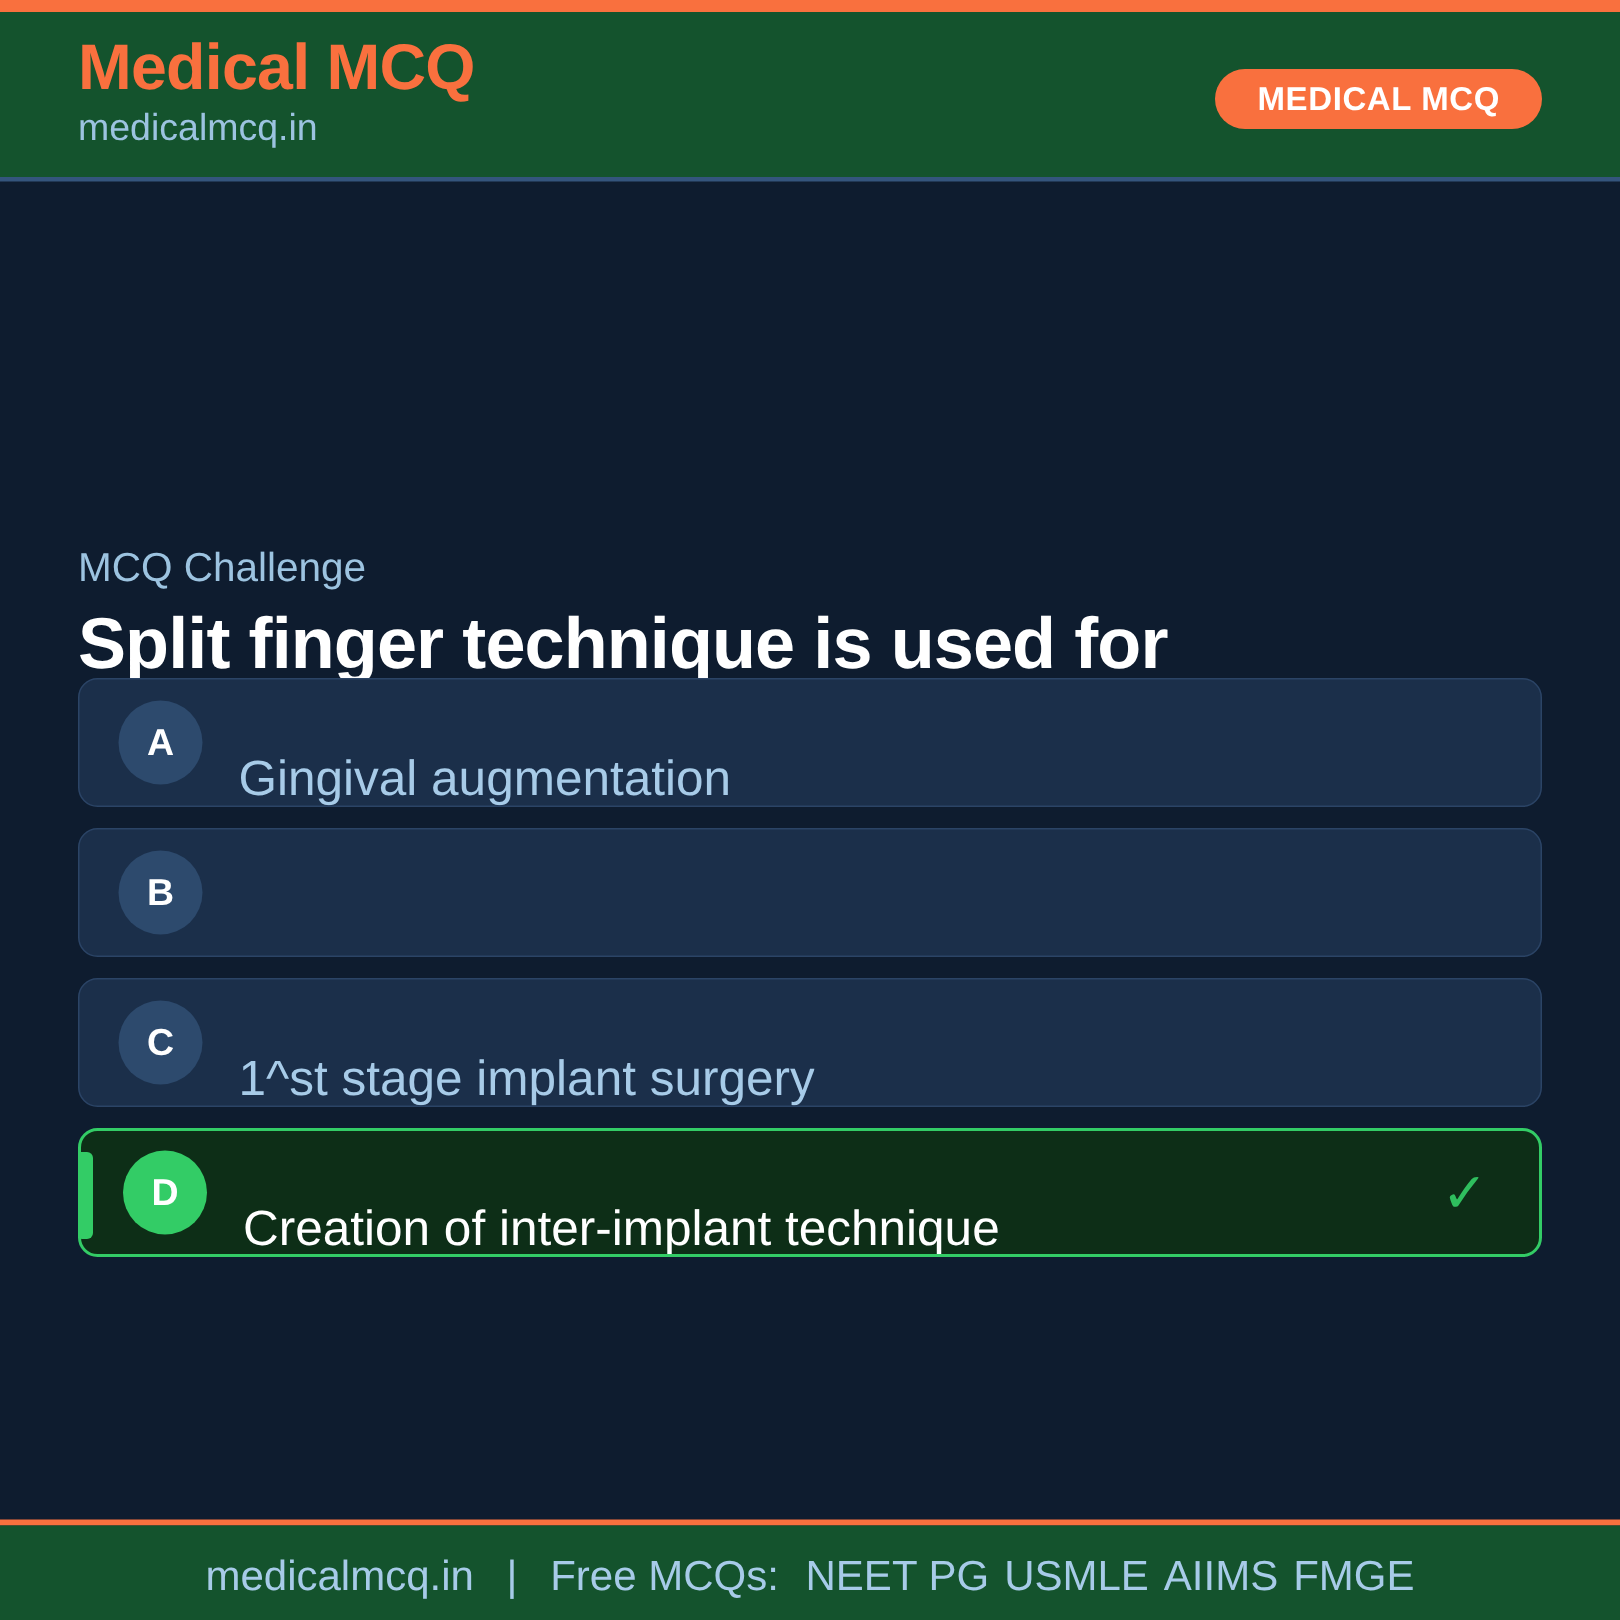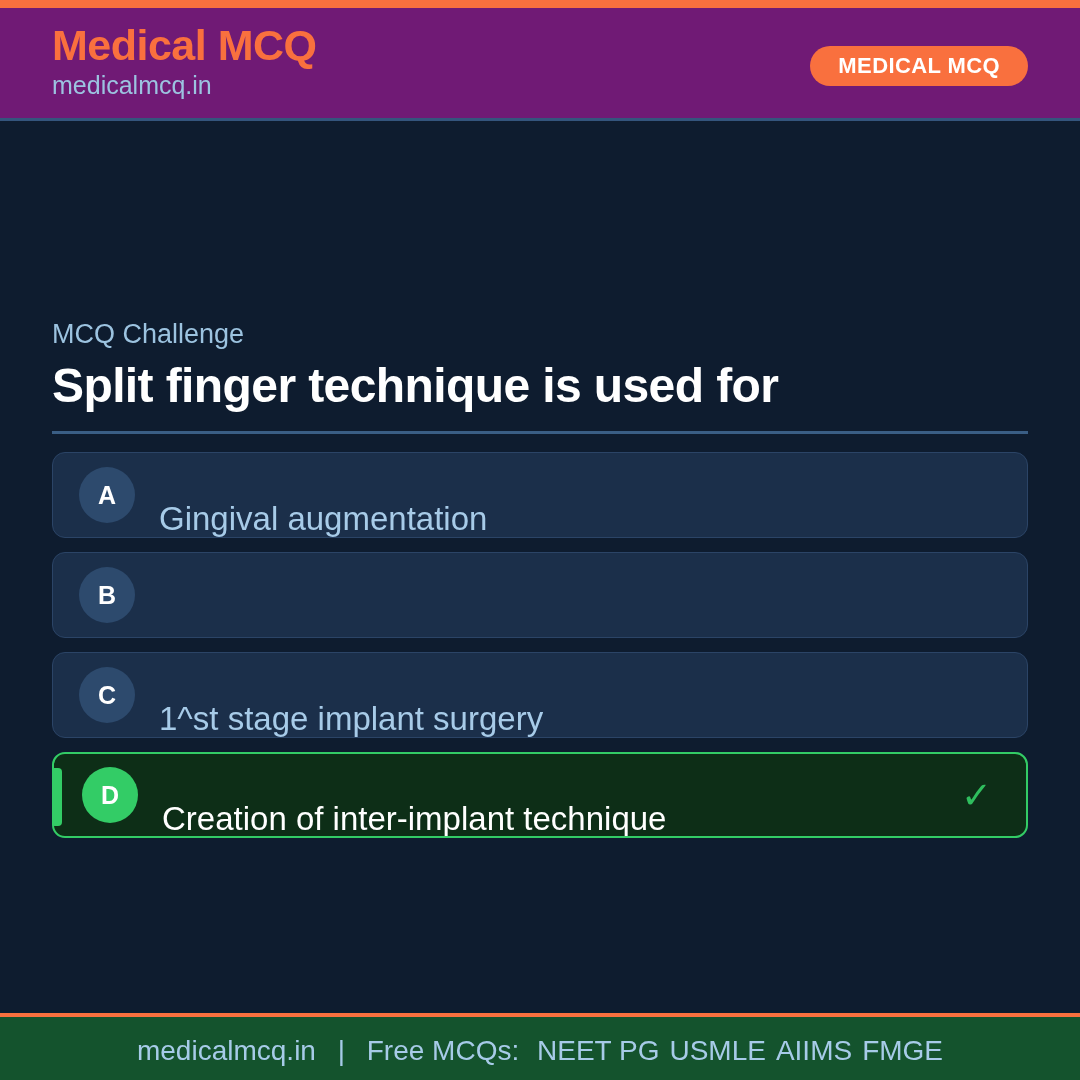--- a/index.html
+++ b/index.html
@@ -21,21 +21,21 @@
     top: 0; left: 0;
     width: 1080px;
     height: 8px;
     background: #f9703e;
   }
   #site-header {
     position: absolute;
     top: 8px; left: 0;
     width: 1080px;
     height: 112px;
-    background: #701a75;
+    background: #14532d;
     box-sizing: border-box;
   }
   #header-divider {
     position: absolute;
     top: 118px; left: 0;
     width: 1080px;
     height: 3px;
     background: #34557d;
   }
   #brand-block {
@@ -82,20 +82,21 @@
   #question-block {
     position: absolute;
     left: 52px;
     top: 318px;
     width: 976px;
   }
   #question-eyebrow {
     font-size: 27px;
     color: #9cc3e0;
     line-height: 1.25;
+    margin-top: 44px;
   }
   #question-title {
     font-size: 48px;
     font-weight: bold;
     color: #ffffff;
     line-height: 1.15;
     margin-top: 6px;
     letter-spacing: -0.6px;
     white-space: nowrap;
   }

